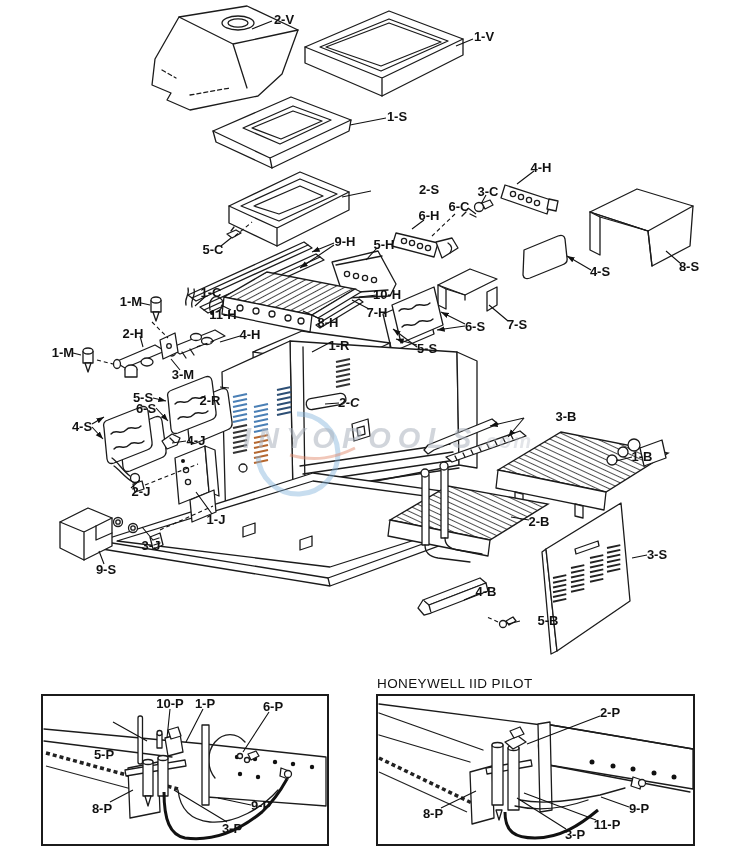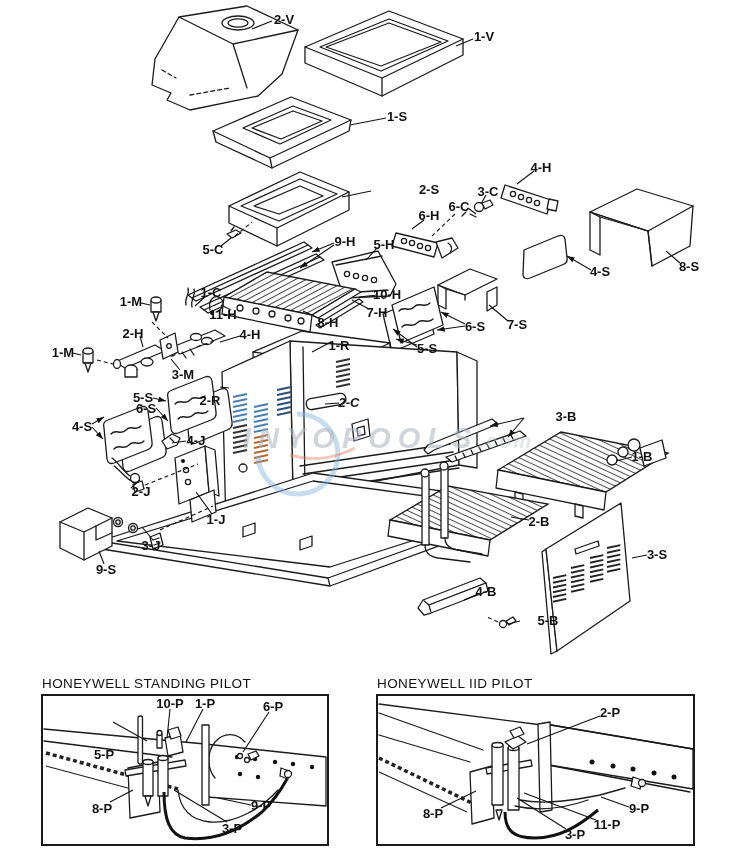--- a/index.html
+++ b/index.html
@@ -418,21 +418,20 @@
     <path class="ln" d="M520,800 C545,805 575,800 600,795 L625,788"></path>
     <path class="ln" d="M515,806 C540,812 565,808 588,800"></path>
     <path class="fw" d="M633,777 l9,3 l-2,9 l-9,-3 Z"></path>
     <circle class="fw" cx="642" cy="783" r="3.5"></circle>
     <path class="ld" d="M600,716 L527,744 M441,808 L476,791 M629,807 L601,797 M596,820 L524,793 M566,829 L517,798"></path>
   </g>
 </svg>
 
 <div id="watermark"><span>INYOPOOLS</span><span class="wm-suffix">.com</span></div>
 
-<div class="sec-title" style="left:42px;top:676px">HONEYWELL STANDING PILOT</div>
 <div class="sec-title" style="left:377px;top:676px">HONEYWELL IID PILOT</div>
 
 <div class="plabel" style="left: 284px; top: 19px;">2-V</div>
     <div class="plabel" style="left: 484px; top: 36px;">1-V</div>
     <div class="plabel" style="left: 397px; top: 116px;">1-S</div>
     <div class="plabel" style="left: 382px; top: 189px; margin-left: 47px;">2-S</div>
     <div class="plabel" style="left: 213px; top: 249px;">5-C</div>
     <div class="plabel" style="left: 345px; top: 241px;">9-H</div>
     <div class="plabel" style="left: 384px; top: 244px;">5-H</div>
     <div class="plabel" style="left: 429px; top: 215px;">6-H</div>

